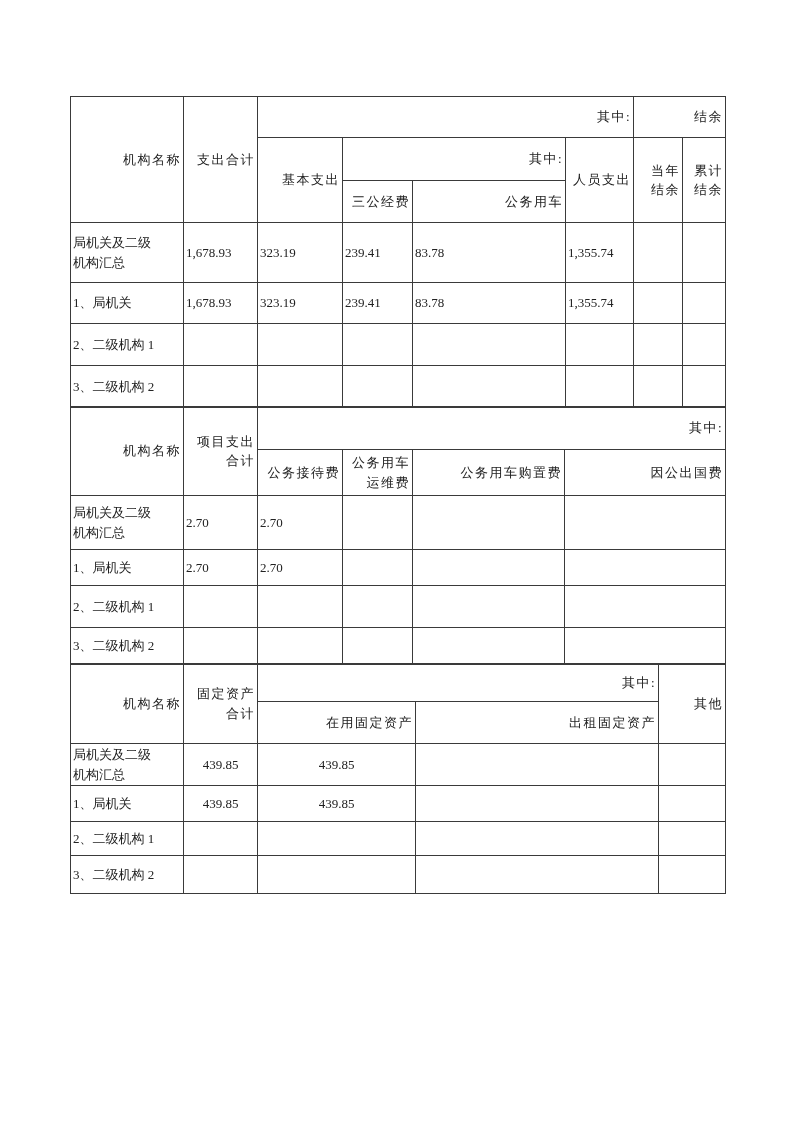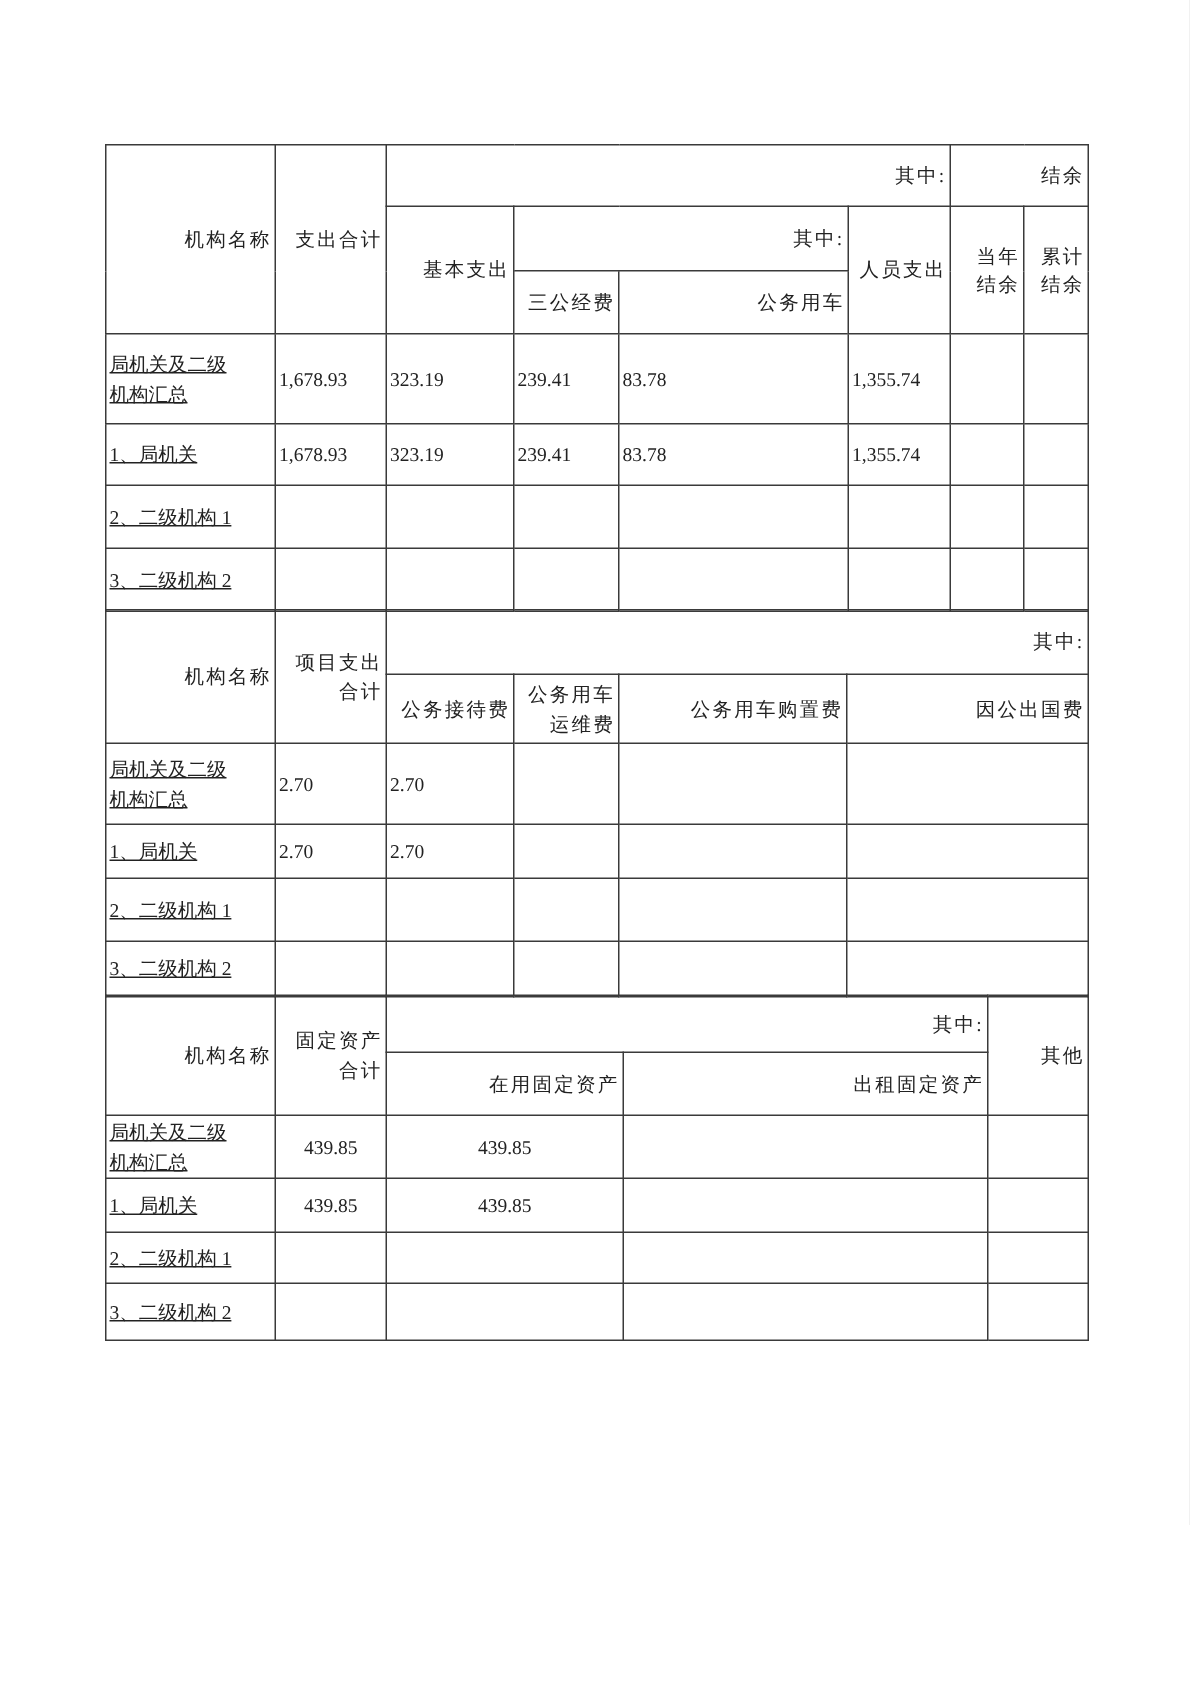--- a/index.html
+++ b/index.html
@@ -28,21 +28,20 @@
   .hd{
     text-align:right;
     font-size:13.5px;
     letter-spacing:1.5px;
     white-space:pre-line;
   }
   .name{
     text-align:left;
     padding-left:4px;
     white-space:pre-line;
-    text-decoration:underline;
   }
   .num{
     text-align:left;
     padding-right:2px;
     font-size:13px;
   }
   .numc{
     text-align:center;
     font-size:13px;
   }

